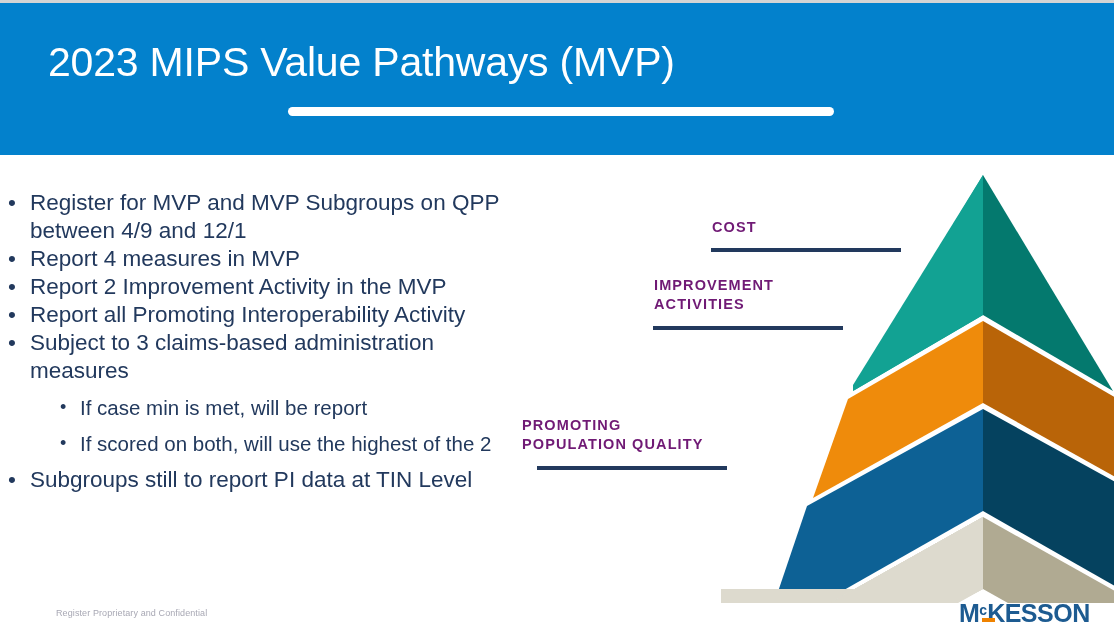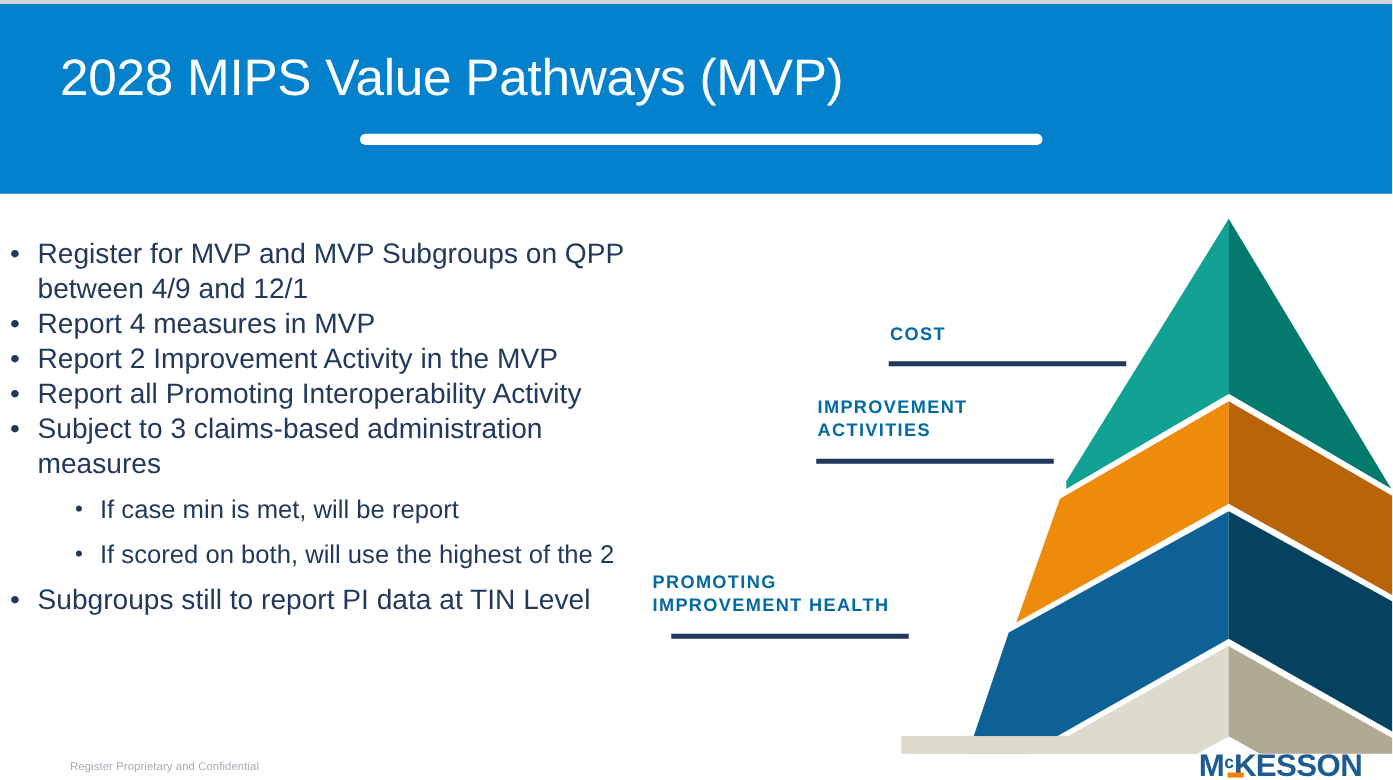--- a/index.html
+++ b/index.html
@@ -85,27 +85,26 @@
     width: 20px;
     font-size: 18px;
   }
   .bullet-text {
     flex: 1 1 auto;
   }
 
   
   .pyr-label-group {
     position: absolute;
-    color: #0369a1;
+    color: #701a75;
     font-weight: bold;
     font-size: 14.5px;
     letter-spacing: 1.1px;
     line-height: 19px;
     text-align: left;
-    margin-top: 41px;
   }
   .pyr-rule {
     height: 4px;
     background: #22395d;
     margin-top: 7px;
   }
 
   #label-cost      { left: 712px; top: 215px; width: 200px; }
   #label-cost .pyr-rule { width: 190px; margin-left: -1px; margin-top: 11px; }
 
@@ -160,21 +159,21 @@
     height: 4px;
     background: #ef8200;
   }
 </style>
 </head>
 <body>
 
 <div id="slide">
 
   <div id="header-band">
-    <div id="slide-title">2028 MIPS Value Pathways (MVP)</div>
+    <div id="slide-title">2023 MIPS Value Pathways (MVP)</div>
     <div id="title-rule"></div>
   </div>
 
   <div id="bullets">
 
     <div class="bullet-row lvl1">
       <span class="bullet-dot">•</span>
       <span class="bullet-text">Register for MVP and MVP Subgroups on QPP between 4/9 and 12/1</span>
     </div>
 
@@ -254,21 +253,21 @@
 
   <div class="pyr-label-group" id="label-ia">
     <div>IMPROVEMENT</div>
     <div>ACTIVITIES</div>
     <div class="pyr-rule"></div>
   </div>
 
 
   <div class="pyr-label-group" id="label-pi">
     <div>PROMOTING</div>
-    <div>IMPROVEMENT HEALTH</div>
+    <div>POPULATION QUALITY</div>
     <div class="pyr-rule"></div>
   </div>
 
   <div id="footer-note">Register Proprietary and Confidential</div>
 
   <div id="logo">
     <span>M</span><span class="logo-sup">c</span><span>KESSON</span>
     <span class="logo-bar"></span>
   </div>
 

